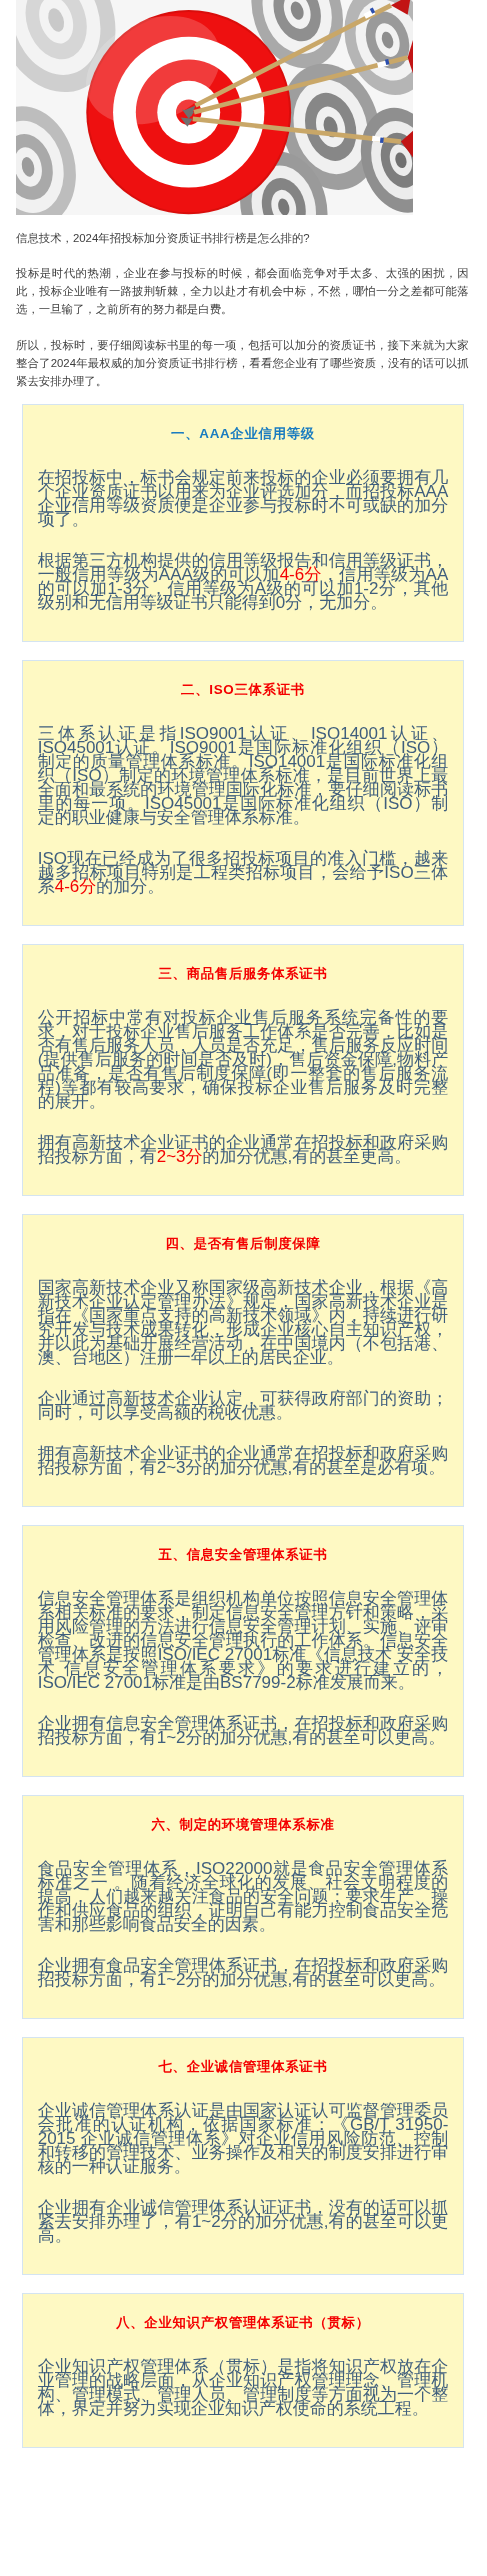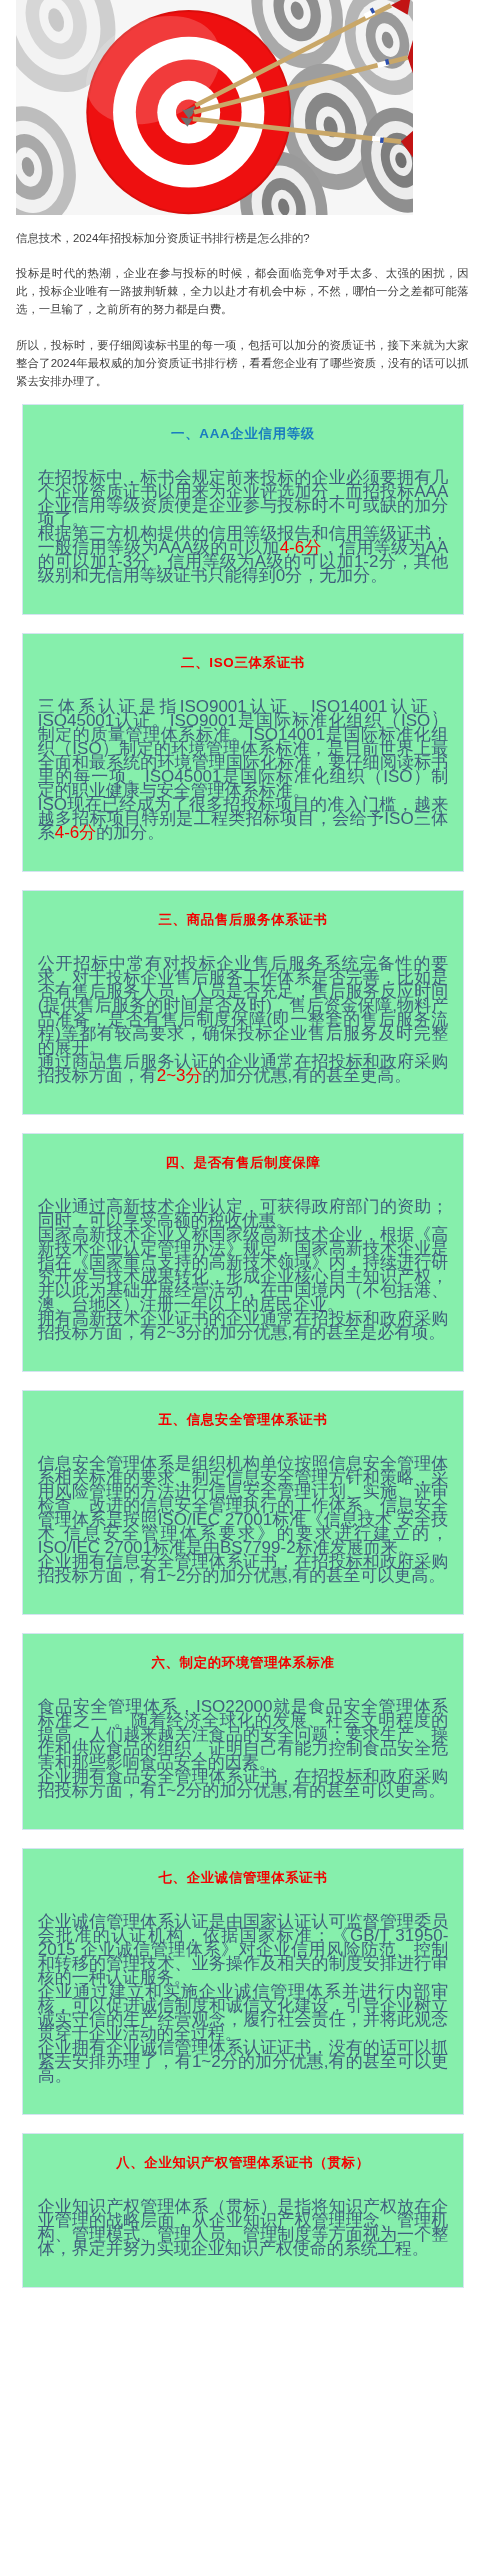--- a/index.html
+++ b/index.html
@@ -20,40 +20,40 @@
     font-size:11.4px;
     line-height:18px;
     color:#3e3e3e;
     text-align:justify;
   }
   .intro.first{margin-top:14px;}
   #sections{margin-top:14px;}
   .cert-box{
     margin:0 24px 18px 22px;
     border:0.7px solid #d4e4f1;
-    background:#86efac;
+    background:#fef9c3;
     padding:20px 14.7px 31px 14.7px;
   }
   .cert-title{
     font-size:13.4px;
     font-weight:700;
     letter-spacing:0.7px;
     line-height:18px;
     text-align:center;
     margin:0 0 28px 0;
     color:#f40000;
   }
   .cert-p{
     margin:0;
     font-size:17px;
     line-height:14px;
     color:#3f5e7d;
     text-align:justify;
   }
-  .cert-p + .cert-p{}
+  .cert-p + .cert-p{margin-top:27px;}
   .red{color:#f40000;}
 </style>
 </head>
 <body>
 
 <div class="page">
 
   <svg class="hero" viewBox="0 0 593 322" xmlns="http://www.w3.org/2000/svg" preserveAspectRatio="none">
     <rect x="0" y="0" width="593" height="322" fill="#f6f6f6"></rect>
 
@@ -153,46 +153,45 @@
 
   <div class="cert-box">
     <div class="cert-title" style="color: rgb(244, 0, 0);">二、ISO三体系证书</div>
   <p class="cert-p"><span>三体系认证是指ISO9001认证、ISO14001认证、ISO45001认证。ISO9001是国际标准化组织（ISO）制定的质量管理体系标准。ISO14001是国际标准化组织（ISO）制定的环境管理体系标准，是目前世界上最全面和最系统的环境管理国际化标准，要仔细阅读标书里的每一项。ISO45001是国际标准化组织（ISO）制定的职业健康与安全管理体系标准。</span></p>
         <p class="cert-p"><span>ISO现在已经成为了很多招投标项目的准入门槛，越来越多招标项目特别是工程类招标项目，会给予ISO三体系</span><span class="red">4-6分</span><span>的加分。</span></p>
       </div>
 
   <div class="cert-box">
     <div class="cert-title" style="color: rgb(244, 0, 0);">三、商品售后服务体系证书</div>
   <p class="cert-p"><span>公开招标中常有对投标企业售后服务系统完备性的要求，对于投标企业售后服务工作体系是否完善，比如是否有售后服务人员，人员是否充足，售后服务反应时间(提供售后服务的时间是否及时)，售后资金保障,物料产品准备，是否有售后制度保障(即一整套的售后服务流程)等都有较高要求，确保投标企业售后服务及时完整的展开。</span></p>
-        <p class="cert-p"><span>通过商品售后服务认证的企业通常在招投标和政府采购招投标方面，有</span><span class="red">2~3分</span><span>的加分优惠,有的甚至更高。</span></p>
+        <p class="cert-p"><span>拥有高新技术企业证书的企业通常在招投标和政府采购招投标方面，有</span><span class="red">2~3分</span><span>的加分优惠,有的甚至更高。</span></p>
       </div>
 
   <div class="cert-box">
     <div class="cert-title" style="color: rgb(244, 0, 0);">四、是否有售后制度保障</div>
-  <p class="cert-p"><span>企业通过高新技术企业认定，可获得政府部门的资助；同时，可以享受高额的税收优惠。</span></p>
-        <p class="cert-p"><span>国家高新技术企业又称国家级高新技术企业，根据《高新技术企业认定管理办法》规定，国家高新技术企业是指在《国家重点支持的高新技术领域》内，持续进行研究开发与技术成果转化，形成企业核心自主知识产权，并以此为基础开展经营活动，在中国境内（不包括港、澳、台地区）注册一年以上的居民企业。</span></p>
+  <p class="cert-p"><span>国家高新技术企业又称国家级高新技术企业，根据《高新技术企业认定管理办法》规定，国家高新技术企业是指在《国家重点支持的高新技术领域》内，持续进行研究开发与技术成果转化，形成企业核心自主知识产权，并以此为基础开展经营活动，在中国境内（不包括港、澳、台地区）注册一年以上的居民企业。</span></p>
+        <p class="cert-p"><span>企业通过高新技术企业认定，可获得政府部门的资助；同时，可以享受高额的税收优惠。</span></p>
         <p class="cert-p"><span>拥有高新技术企业证书的企业通常在招投标和政府采购招投标方面，有2~3分的加分优惠,有的甚至是必有项。</span></p>
       </div>
 
   <div class="cert-box">
     <div class="cert-title" style="color: rgb(244, 0, 0);">五、信息安全管理体系证书</div>
   <p class="cert-p"><span>信息安全管理体系是组织机构单位按照信息安全管理体系相关标准的要求，制定信息安全管理方针和策略，采用风险管理的方法进行信息安全管理计划、实施、评审检查、改进的信息安全管理执行的工作体系。信息安全管理体系是按照ISO/IEC 27001标准《信息技术 安全技术 信息安全管理体系要求》的要求进行建立的，ISO/IEC 27001标准是由BS7799-2标准发展而来。</span></p>
         <p class="cert-p"><span>企业拥有信息安全管理体系证书，在招投标和政府采购招投标方面，有1~2分的加分优惠,有的甚至可以更高。</span></p>
       </div>
 
   <div class="cert-box">
     <div class="cert-title" style="color: rgb(244, 0, 0);">六、制定的环境管理体系标准</div>
   <p class="cert-p"><span>食品安全管理体系，ISO22000就是食品安全管理体系标准之一 。随着经济全球化的发展、社会文明程度的提高，人们越来越关注食品的安全问题；要求生产、操作和供应食品的组织，证明自己有能力控制食品安全危害和那些影响食品安全的因素。</span></p>
         <p class="cert-p"><span>企业拥有食品安全管理体系证书，在招投标和政府采购招投标方面，有1~2分的加分优惠,有的甚至可以更高。</span></p>
       </div>
 
   <div class="cert-box">
     <div class="cert-title" style="color: rgb(244, 0, 0);">七、企业诚信管理体系证书</div>
   <p class="cert-p"><span>企业诚信管理体系认证是由国家认证认可监督管理委员会批准的认证机构，依据国家标准：《GB/T 31950-2015 企业诚信管理体系》对企业信用风险防范、控制和转移的管理技术、业务操作及相关的制度安排进行审核的一种认证服务。</span></p>
-        <p class="cert-p"><span>企业通过建立和实施企业诚信管理体系并进行内部审核，可以促进诚信制度和诚信文化建设，引导企业树立诚实守信的生产经营观念，履行社会责任，并将此观念贯穿于企业活动的全过程。</span></p>
         <p class="cert-p"><span>企业拥有企业诚信管理体系认证证书，没有的话可以抓紧去安排办理了，有1~2分的加分优惠,有的甚至可以更高。</span></p>
       </div>
 
   <div class="cert-box">
     <div class="cert-title" style="color: rgb(244, 0, 0);">八、企业知识产权管理体系证书（贯标）</div>
   <p class="cert-p"><span>企业知识产权管理体系（贯标）是指将知识产权放在企业管理的战略层面，从企业知识产权管理理念、管理机构、管理模式、管理人员、管理制度等方面视为一个整体，界定并努力实现企业知识产权使命的系统工程。</span></p>
       </div>
 </div>
 
 </div>

